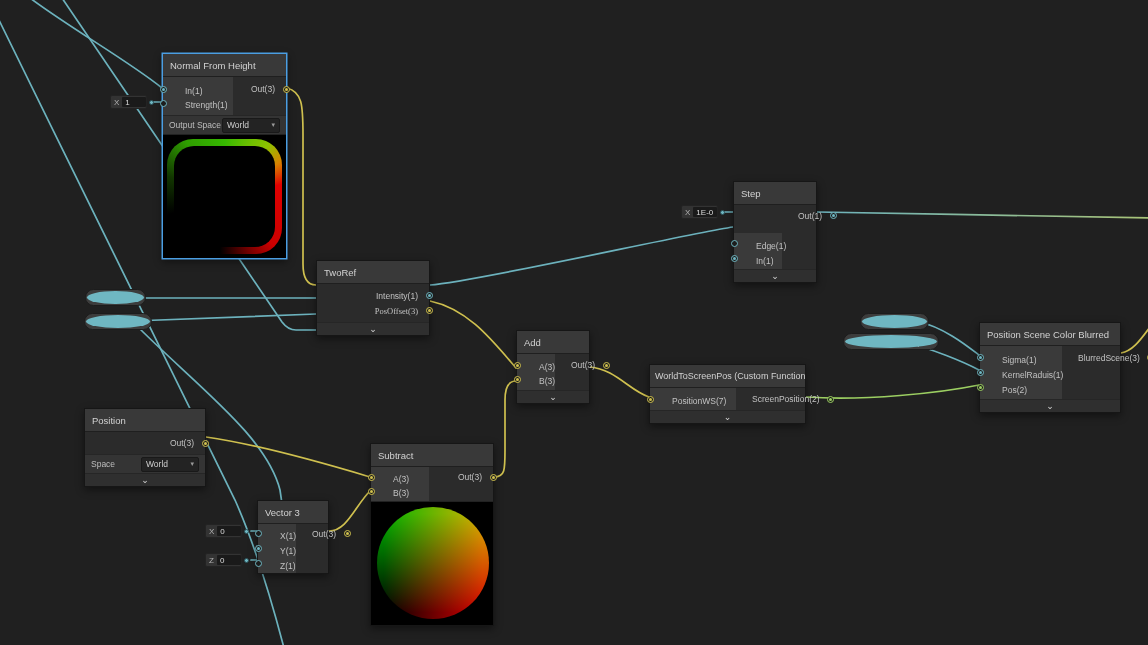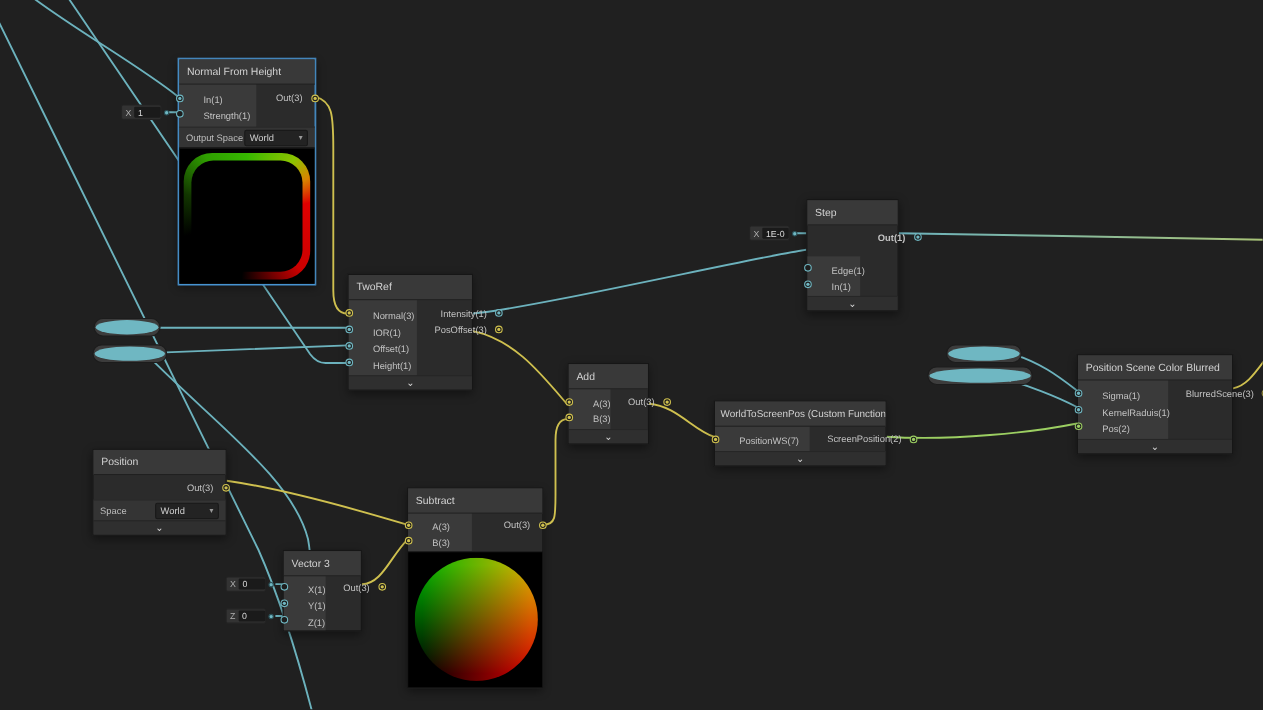--- a/index.html
+++ b/index.html
@@ -124,47 +124,29 @@
         </div>
     </div>
   </div>
 
   <div class="fw" style="left:110px;top:95px;">
     <span class="lab">X</span>
     <span class="val">1</span>
     <span class="cdot"></span>
   </div>
 
-  <div class="node" style="left:316px;top:249px;width:114px;">
+  <div class="node" style="left:316px;top:260px;width:114px;">
     <div class="t">TwoRef</div>
     <div class="cols">
-      <div class="incol" style="width:62px;padding:4px 0;">
-        <div class="r in" style="height:15px;">
-            <span class="port p3 filled"></span>
-            <span>Normal(3)</span>
-          </div>
-        <div class="r in" style="height:15px;">
-            <span class="port pf filled"></span>
-            <span>IOR(1)</span>
-          </div>
-        <div class="r in" style="height:15px;">
-            <span class="port pf filled"></span>
-            <span>Offset(1)</span>
-          </div>
-        <div class="r in" style="height:15px;">
-            <span class="port pf filled"></span>
-            <span>Height(1)</span>
-          </div>
-      </div>
       <div class="outcol" style="padding:4px 0;">
         <div class="r out" style="height:15px;">
             <span>Intensity(1)</span>
             <span class="port pf filled"></span>
           </div>
-        <div class="r out" style="height:15px;">
+        <div class="r out" style="height:15px;font-family:Liberation Serif, serif;">
             <span>PosOffset(3)</span>
             <span class="port p3 filled"></span>
           </div>
       </div>
     </div>
     <div class="chev">⌄</div>
   </div>
 
   <div class="node" style="left:733px;top:181px;width:84px;">
     <div class="t">Step</div>
@@ -172,21 +154,21 @@
       <div class="incol" style="width:48px;padding:3px 0;margin-top:28px;">
         <div class="r in" style="height:15px;">
             <span class="port pf"></span>
             <span>Edge(1)</span>
           </div>
         <div class="r in" style="height:15px;">
             <span class="port pf filled"></span>
             <span>In(1)</span>
           </div>
       </div>
-      <div class="outcol" style="padding:3px 0;font-weight:bold;">
+      <div class="outcol" style="padding:3px 0;">
         <div class="r out" style="height:15px;">
             <span>Out(1)</span>
             <span class="port pf filled"></span>
           </div>
       </div>
     </div>
     <div class="chev">⌄</div>
   </div>
 
   <div class="fw" style="left:681px;top:205px;">

